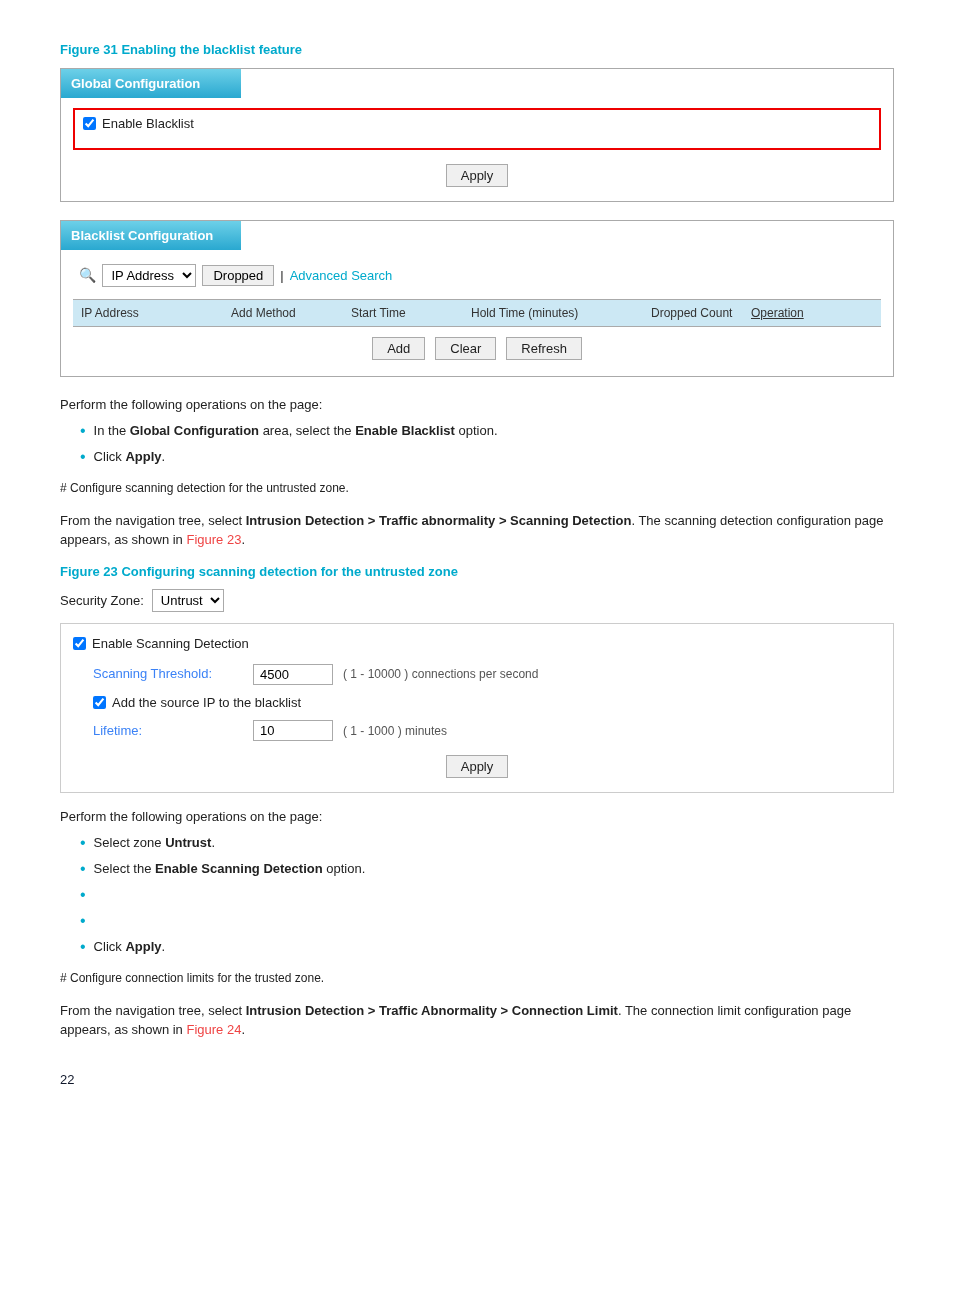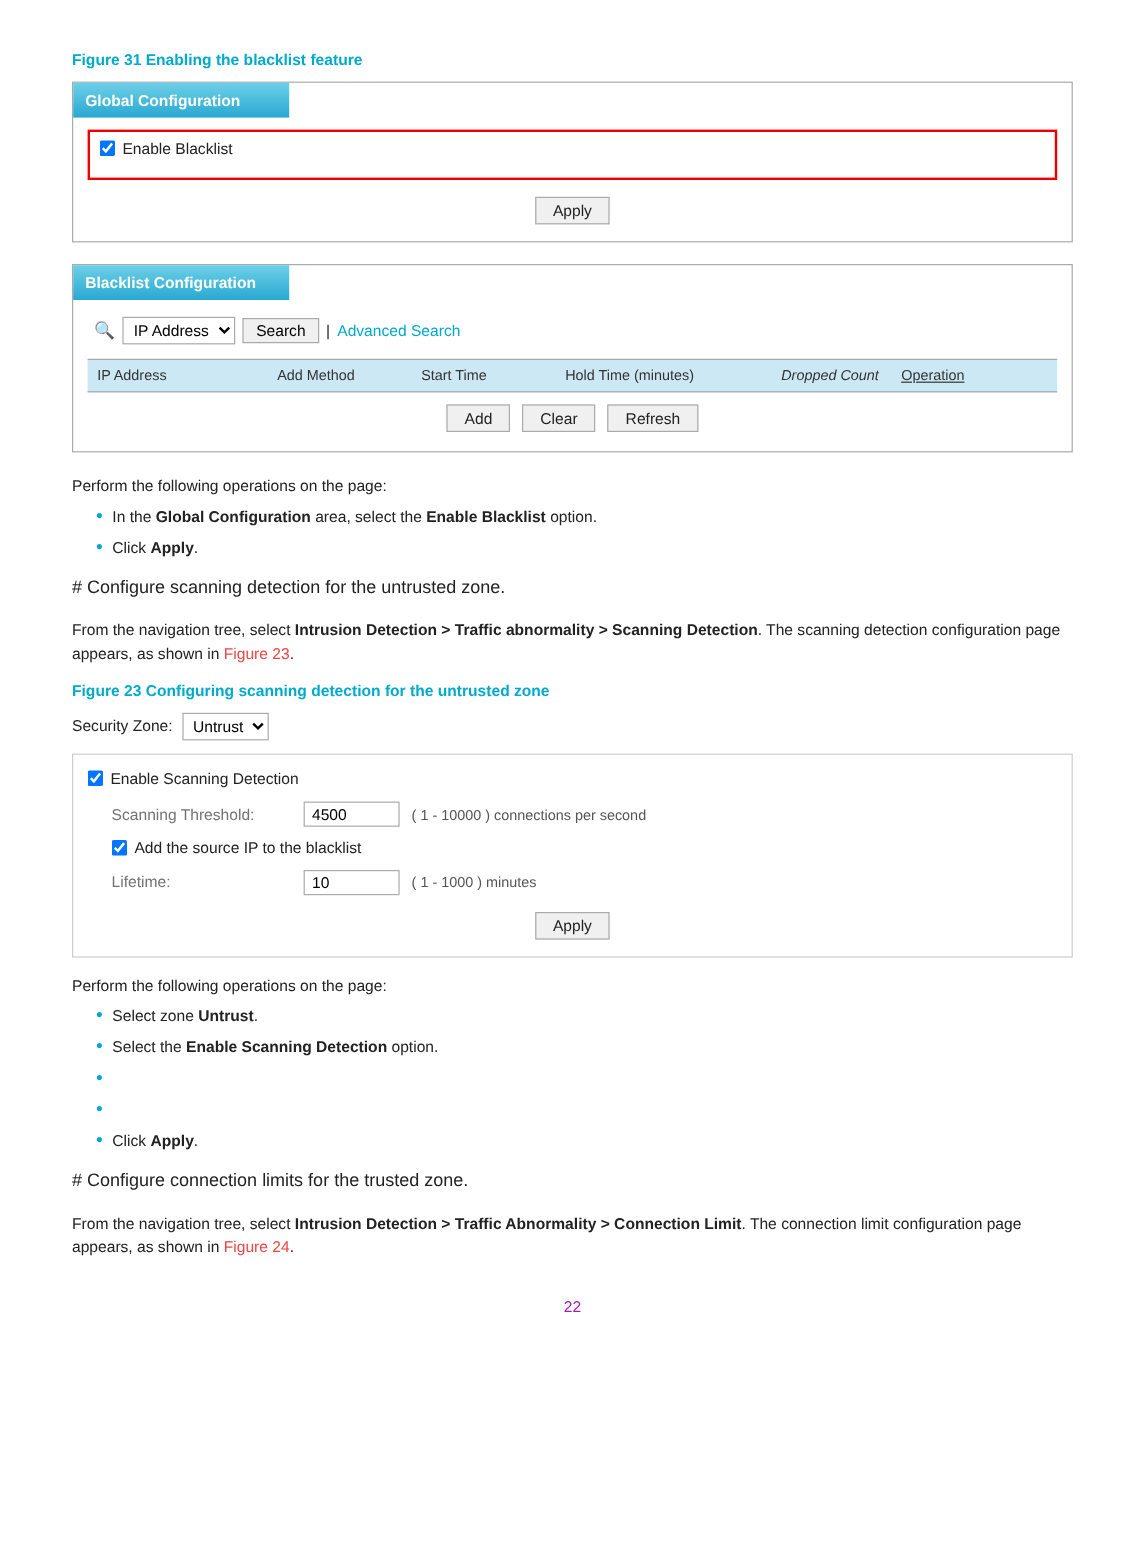--- a/index.html
+++ b/index.html
@@ -89,21 +89,21 @@
     }
     .table-header-row div {
       padding: 4px 8px;
       font-size: 12px;
       color: #333;
     }
     .col-ip { width: 150px; }
     .col-method { width: 120px; }
     .col-time { width: 120px; }
     .col-hold { width: 180px; }
-    .col-dropped { width: 100px; font-style: italic; }
+    .col-dropped { width: 100px; }
     .col-op { flex: 1; text-decoration: underline; }
     .table-btn-row {
       display: flex;
       justify-content: center;
       gap: 10px;
       padding: 10px 0 6px 0;
     }
     .para-section {
       margin: 14px 0 6px 0;
       font-size: 13px;
@@ -155,21 +155,21 @@
     }
     .field-row {
       display: flex;
       align-items: center;
       margin-bottom: 8px;
       font-size: 13px;
       padding-left: 20px;
     }
     .field-label {
       width: 160px;
-      color: #737373;
+      color: #3b82f6;
     }
     .field-input {
       border: 1px solid #aaa;
       padding: 2px 6px;
       width: 80px;
       font-size: 13px;
     }
     .field-hint {
       margin-left: 10px;
       color: #555;
@@ -183,27 +183,27 @@
       padding-left: 20px;
       font-size: 13px;
     }
     .fig23-apply-row {
       display: flex;
       justify-content: center;
       padding: 6px 0 4px 0;
     }
     .hash-line {
       margin: 10px 0 6px 0;
-      font-size: 15px;
+      font-size: 12px;
     }
     .page-num {
-      text-align: center;
+      text-align: left;
       margin-top: 30px;
       font-size: 13px;
-      color: #a21caf;
+      color: #0f172a;
     }
     .red-border-box {
       border: 2px solid #e00;
       padding: 4px 0 4px 8px;
       margin-bottom: 6px;
     }
   </style>
 </head>
 <body>
 
@@ -225,21 +225,21 @@
 </div>
 
 <div class="config-box">
   <div class="config-box-header">Blacklist Configuration</div>
   <div class="config-box-body">
     <div class="search-row">
       <span class="search-icon">🔍</span>
       <select class="search-select">
         <option>IP Address</option>
       </select>
-      <button class="search-btn">Search</button>
+      <button class="search-btn">Dropped</button>
       <span>|</span>
       <a href="#" class="adv-search-link">Advanced Search</a>
     </div>
     <div class="table-header-row">
       <div class="col-ip">IP Address</div>
       <div class="col-method">Add Method</div>
       <div class="col-time">Start Time</div>
       <div class="col-hold">Hold Time (minutes)</div>
       <div class="col-dropped">Dropped Count</div>
       <div class="col-op">Operation</div>

